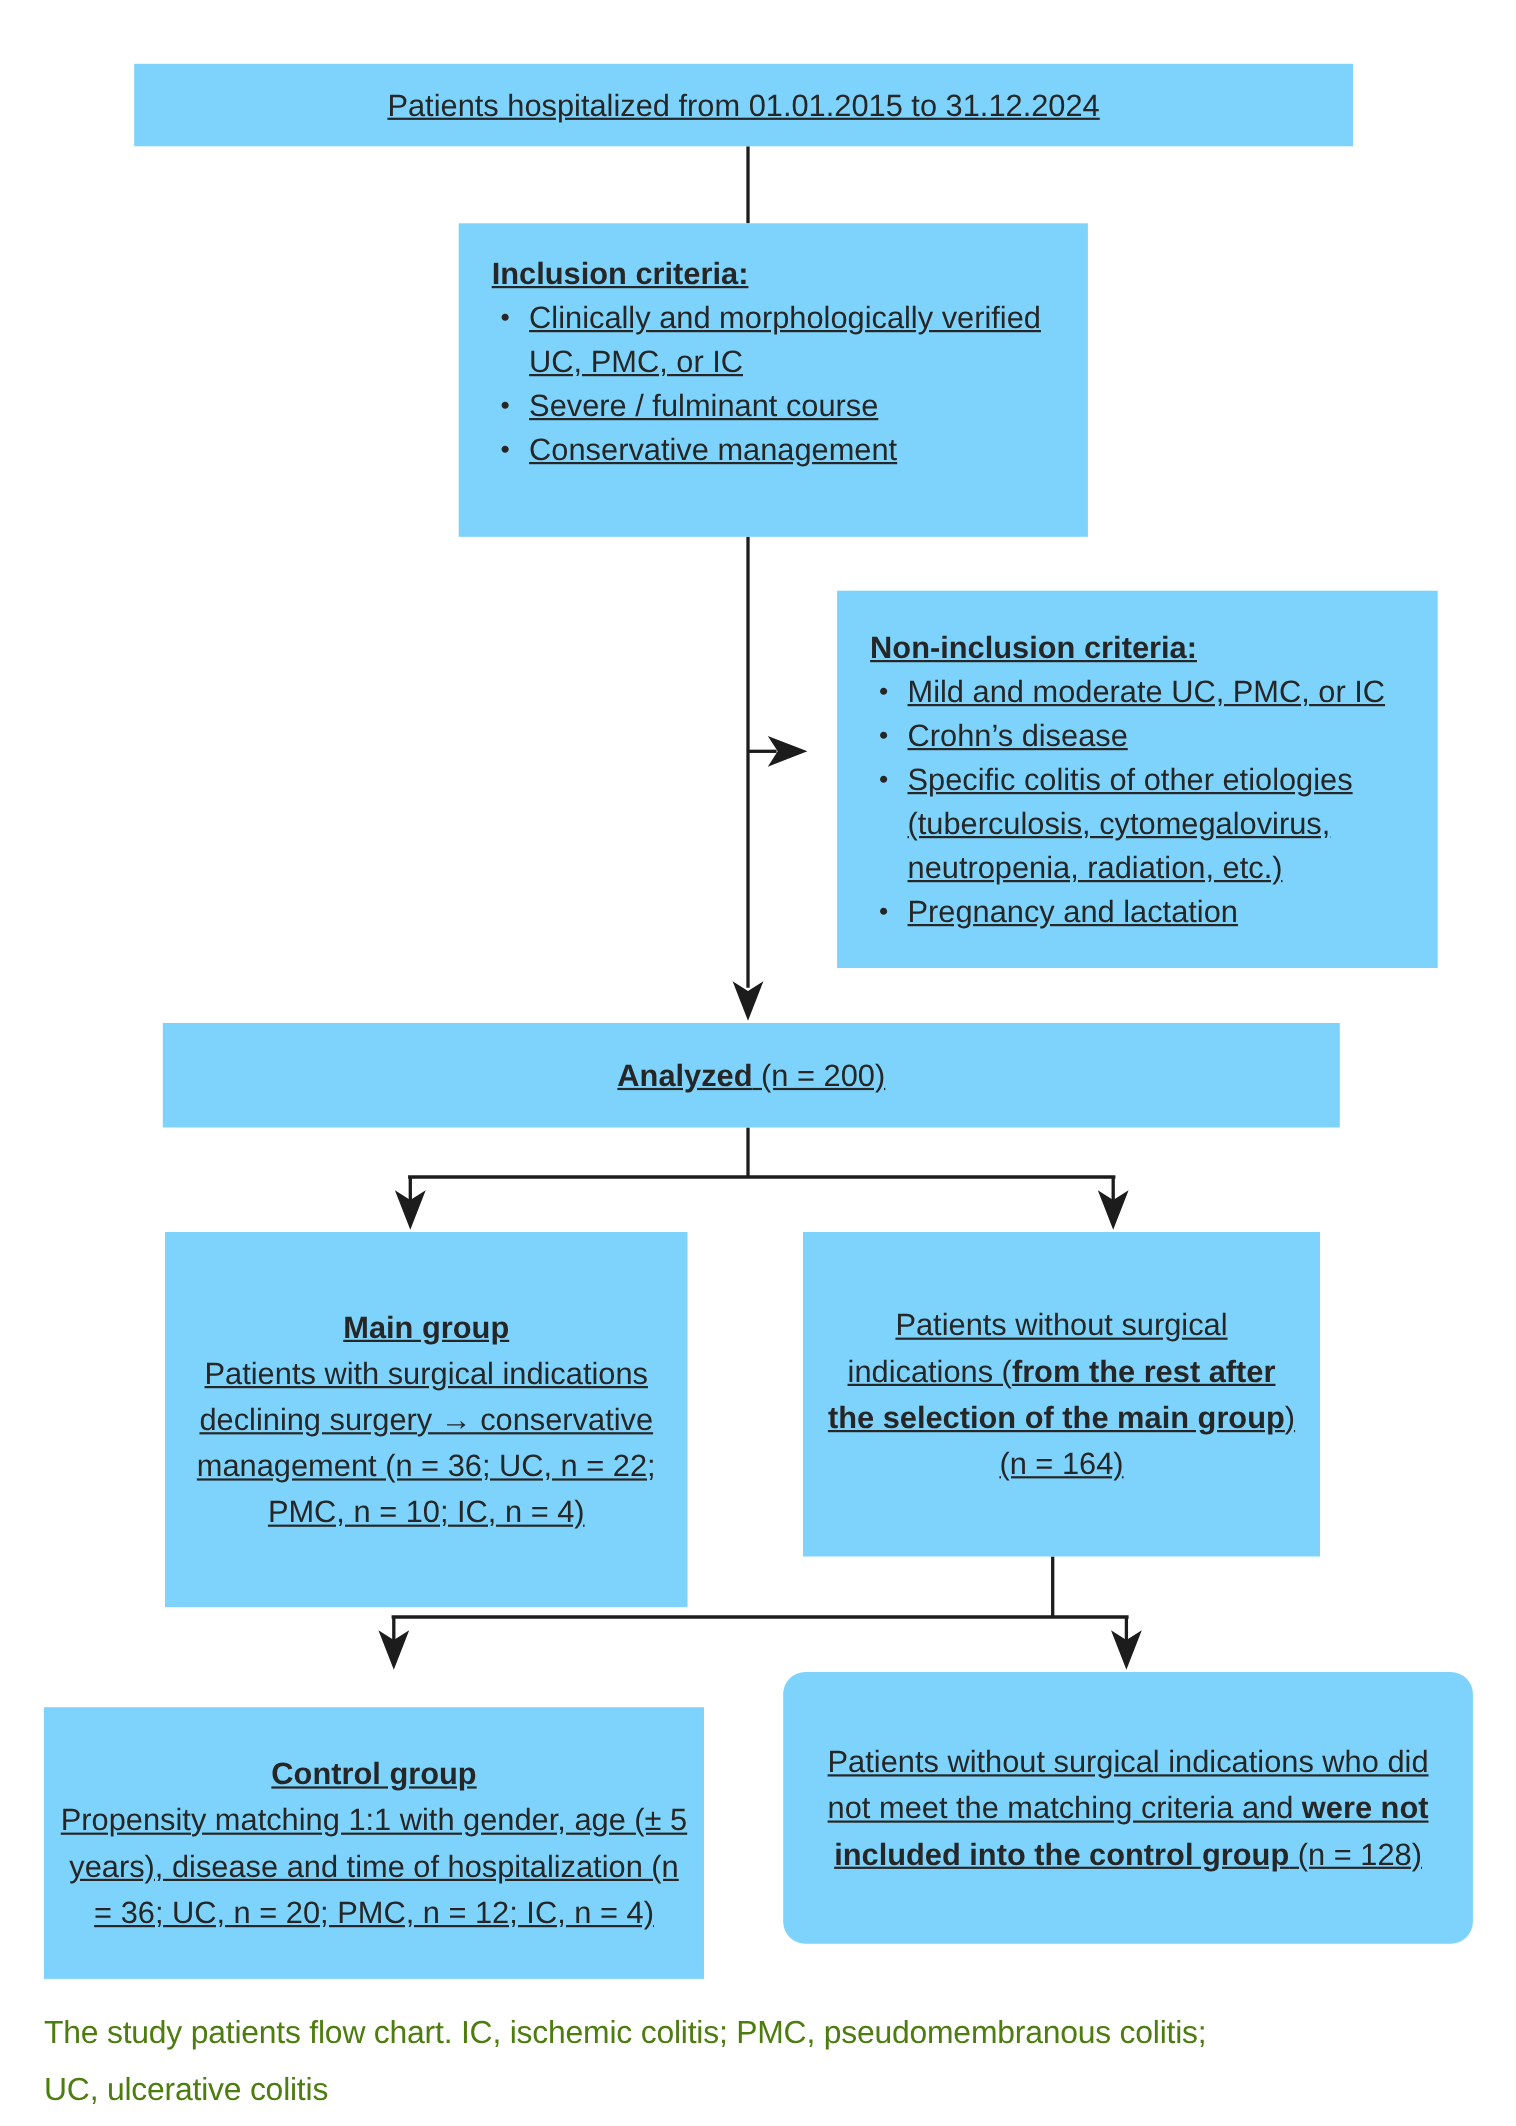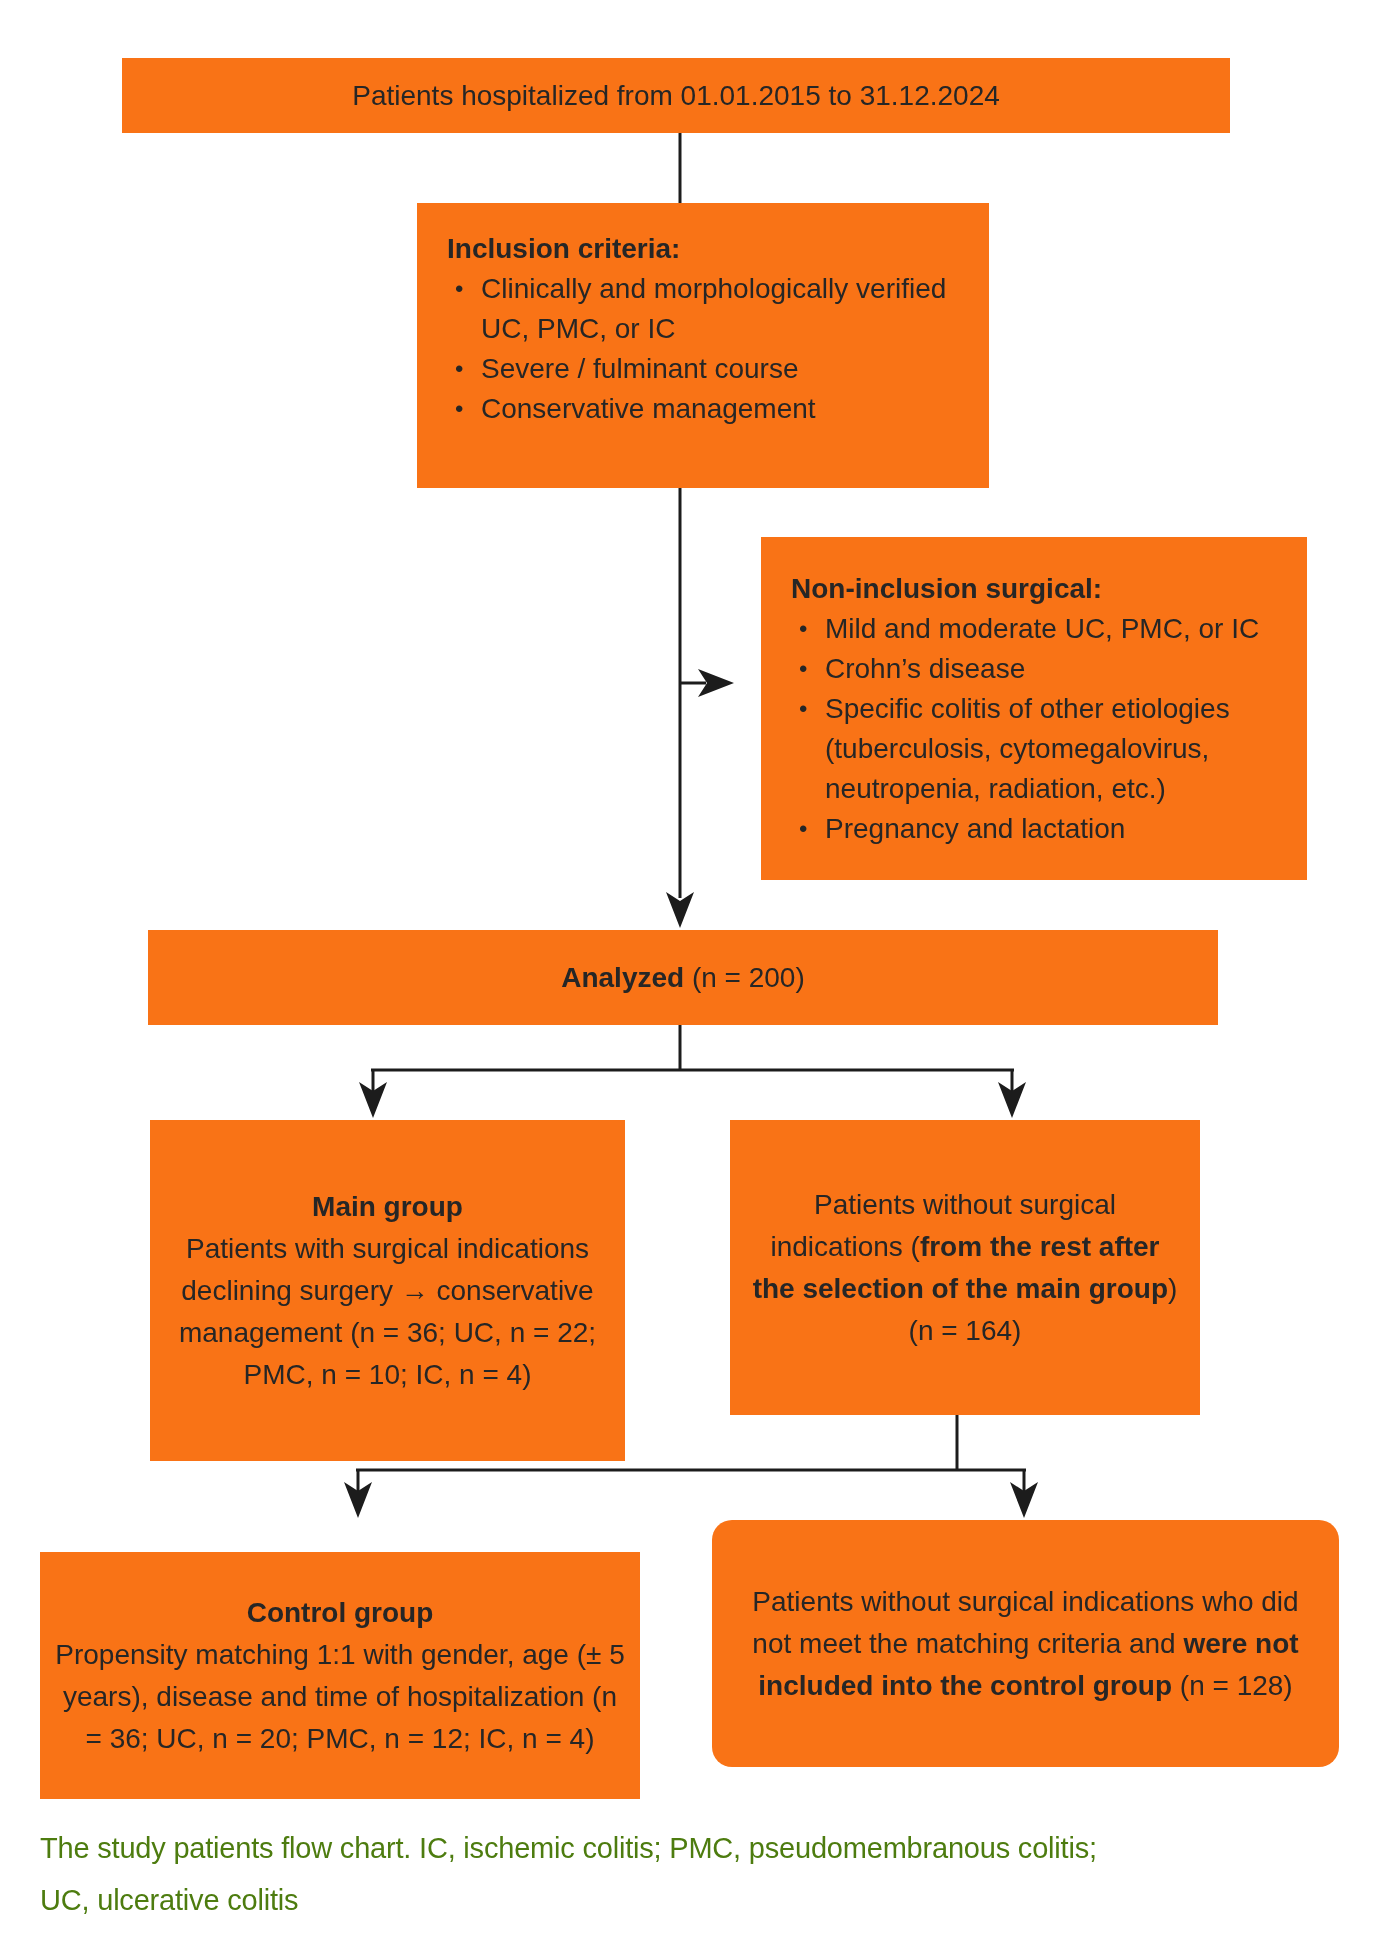--- a/index.html
+++ b/index.html
@@ -13,23 +13,24 @@
     overflow: hidden;
   }
   .connectors {
     position: absolute;
     left: 0; top: 0;
     width: 1378px; height: 1933px;
     pointer-events: none;
   }
   .box {
     position: absolute;
-    background: #f97316;
+    background: #7dd3fc;
     box-sizing: border-box;
     font-size: 28px;
+    text-decoration: underline;
   }
   .center-box {
     display: flex;
     flex-direction: column;
     align-items: center;
     justify-content: center;
     text-align: center;
     line-height: 42px;
   }
   .list-box { padding: 26px 26px 18px 30px; line-height: 40px; margin-left: 24px; }
@@ -101,21 +102,21 @@
   <div class="box list-box b-inclusion">
     <div class="box-title">Inclusion criteria:</div>
     <ul class="bullets">
       <li>Clinically and morphologically verified UC, PMC, or IC</li>
       <li>Severe / fulminant course</li>
       <li>Conservative management</li>
     </ul>
   </div>
 
   <div class="box list-box b-noninclusion">
-    <div class="box-title">Non-inclusion surgical:</div>
+    <div class="box-title">Non-inclusion criteria:</div>
     <ul class="bullets">
       <li>Mild and moderate UC, PMC, or IC</li>
       <li>Crohn’s disease</li>
       <li>Specific colitis of other etiologies (tuberculosis, cytomegalovirus, neutropenia, radiation, etc.)</li>
       <li>Pregnancy and lactation</li>
     </ul>
   </div>
 
   <div class="box center-box b-analyzed">
     <div>

